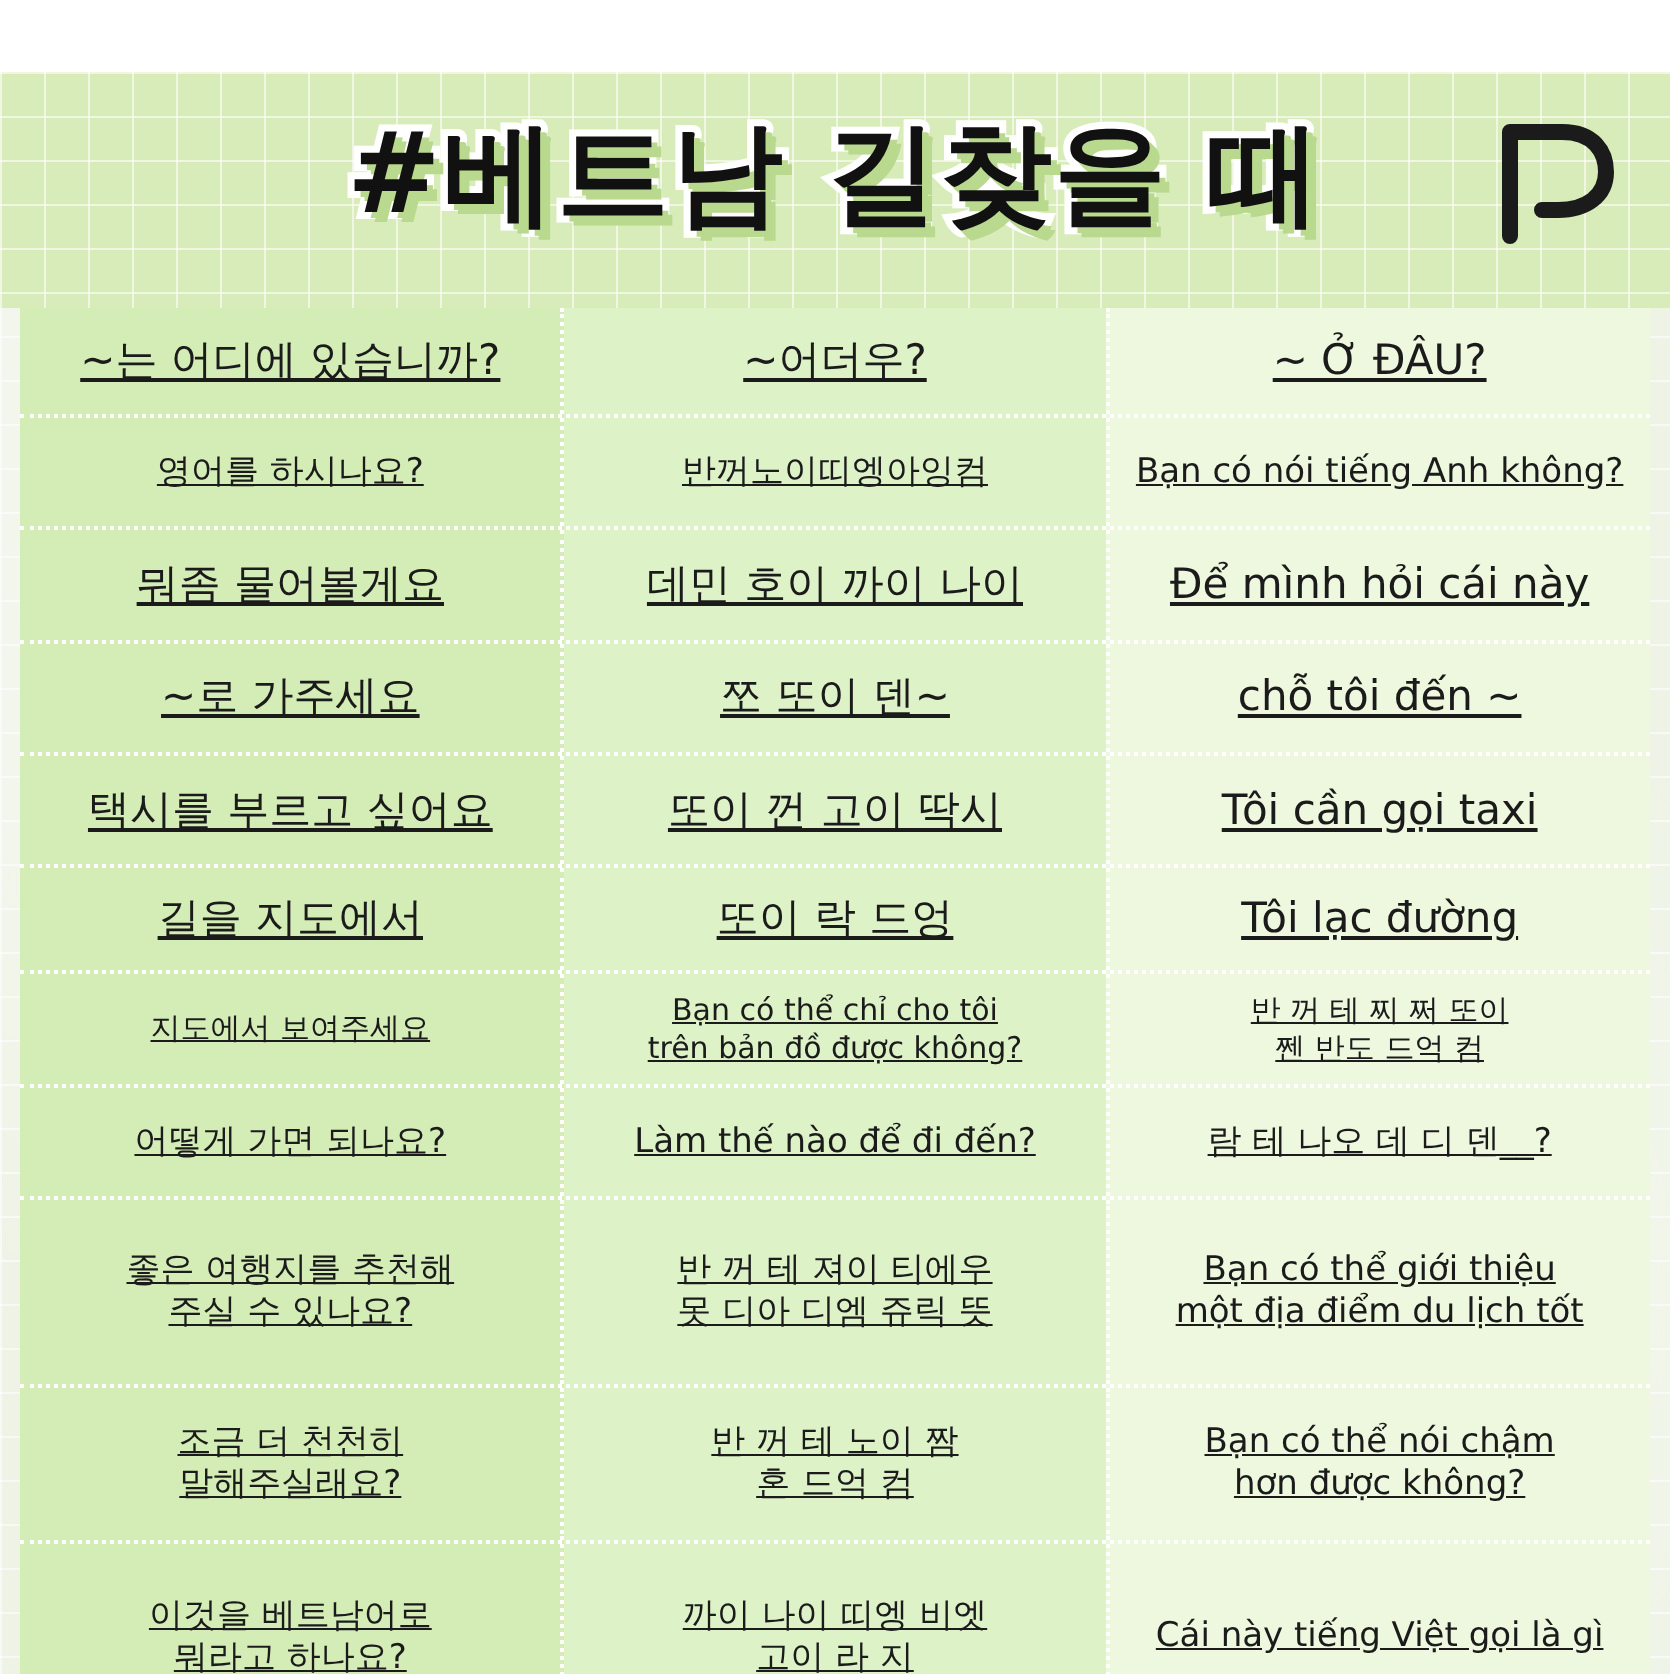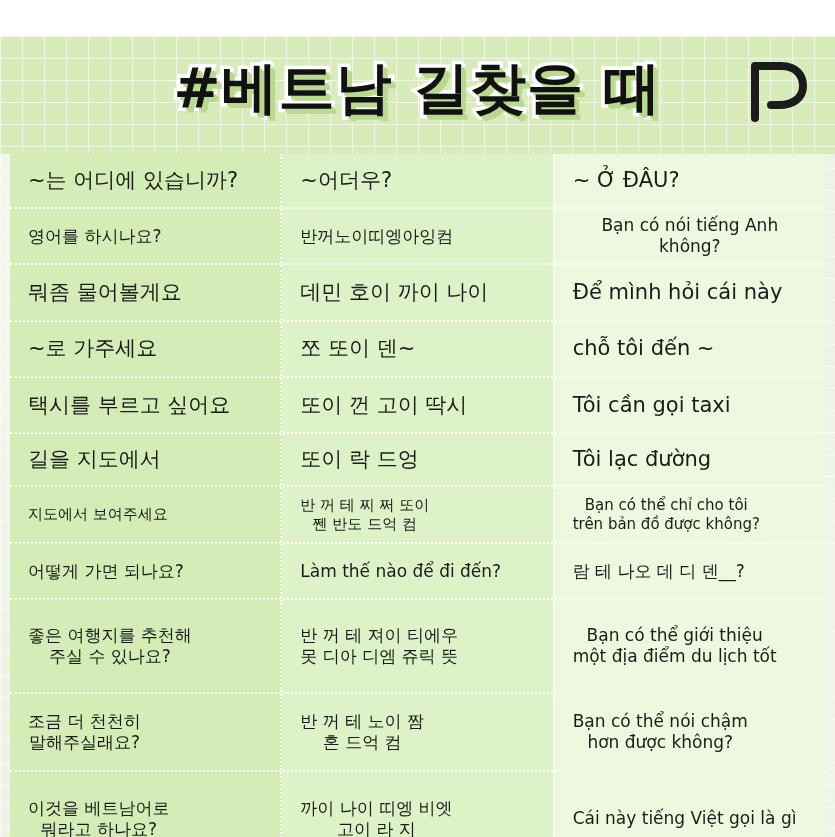--- a/index.html
+++ b/index.html
@@ -117,25 +117,27 @@
   .row {
     display: flex;
     flex: 0 0 auto;
     border-bottom: 2px dotted #ffffff;
   }
   .row:last-child { border-bottom: none; }
   .cell {
     flex: 1 1 0;
     display: flex;
     align-items: center;
+    justify-content: center;
     text-align: center;
-    padding: 4px 18px;
+    padding: 4px 2px;
     color: #1b1b1b;
     border-right: 2px dotted #ffffff;
     line-height: 1.25;
+    text-decoration: underline;
   }
   .cell:last-child { border-right: none; }
   .cell.korean {
     font-family: "DejaVu Sans", sans-serif;
     font-size: 19px;
   }
   .cell.pron {
     font-family: "DejaVu Sans", sans-serif;
     font-size: 19px;
   }
@@ -236,28 +238,28 @@
             <span class="lines">또이 락 드엉</span>
           </div>
           <div class="cell viet big">
             <span class="lines">Tôi lạc đường</span>
           </div>
         </div>
         <div class="row" style="height: 57.2052px;">
           <div class="cell korean small">
             <span class="lines">지도에서 보여주세요</span>
           </div>
+          <div class="cell viet small">
+            <span class="lines">Bạn có thể chỉ cho tôi
+trên bản đồ được không?</span>
+          </div>
           <div class="cell pron small">
             <span class="lines">반 꺼 테 찌 쩌 또이
 쩬 반도 드억 컴</span>
           </div>
-          <div class="cell viet small">
-            <span class="lines">Bạn có thể chỉ cho tôi
-trên bản đồ được không?</span>
-          </div>
         </div>
         <div class="row" style="height: 56.1836px;">
           <div class="cell korean mid">
             <span class="lines">어떻게 가면 되나요?</span>
           </div>
           <div class="cell viet mid">
             <span class="lines">Làm thế nào để đi đến?</span>
           </div>
           <div class="cell pron mid">
             <span class="lines">람 테 나오 데 디 덴__?</span>

